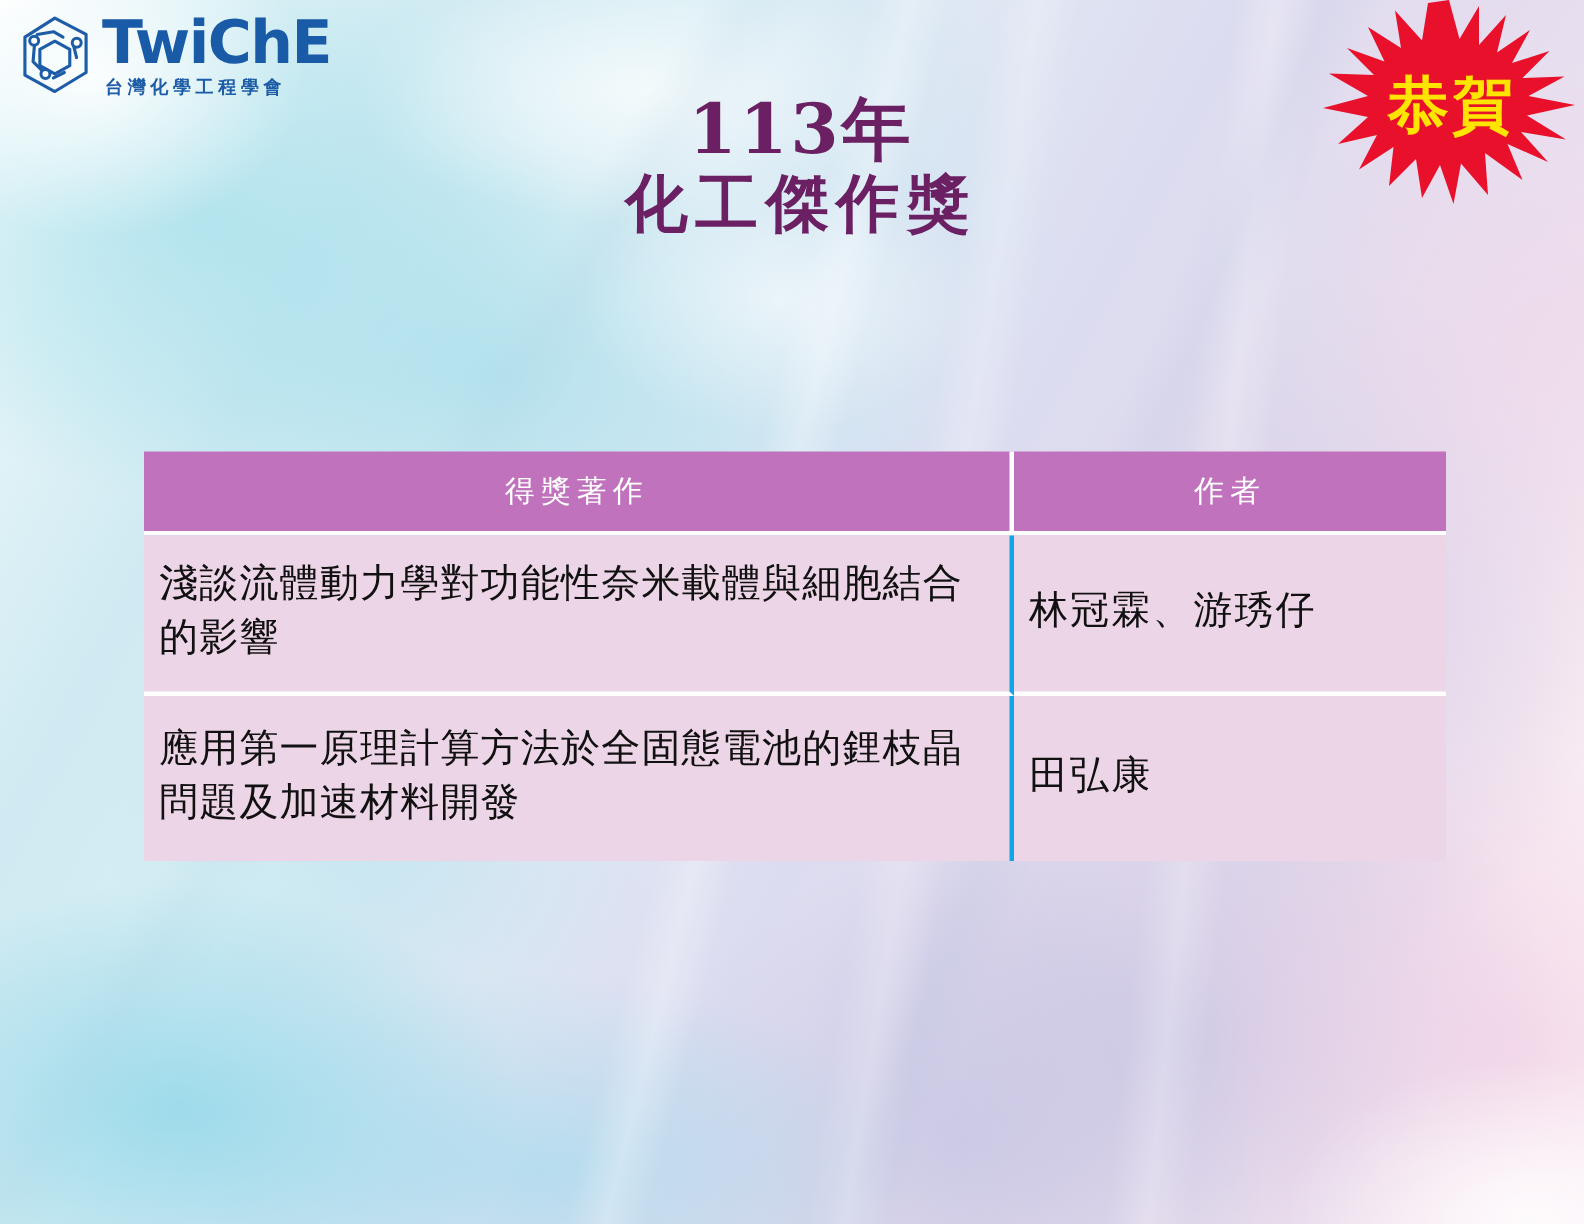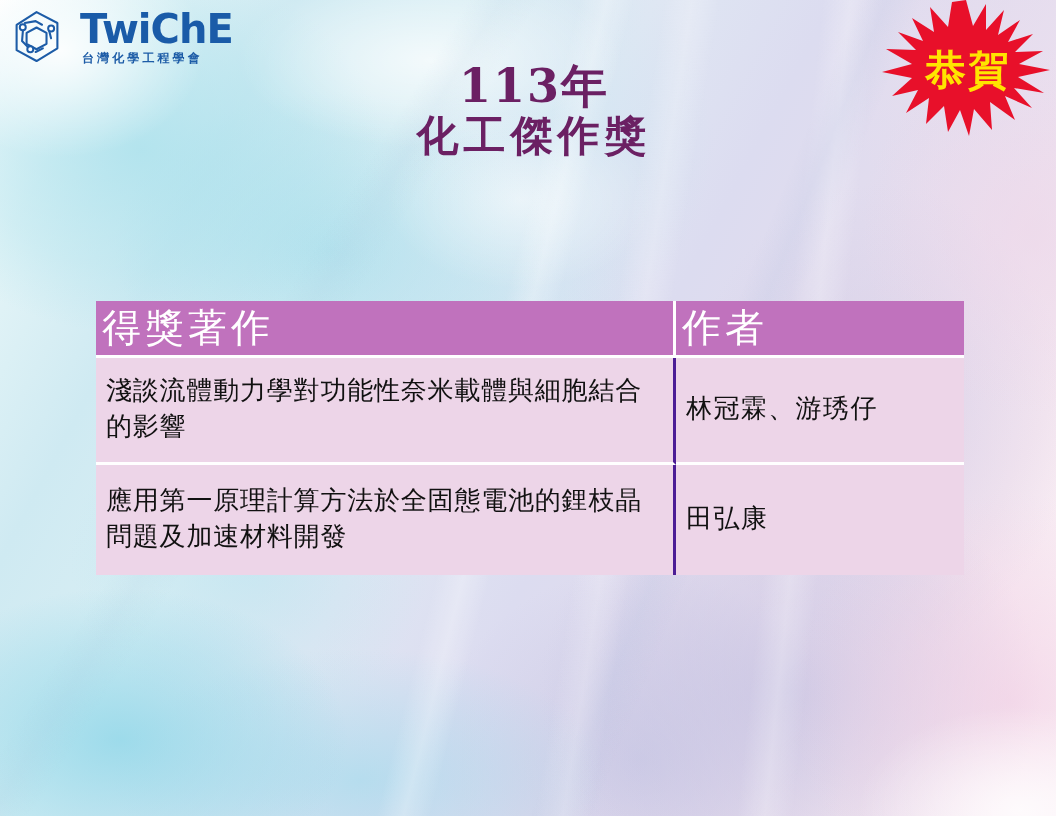--- a/index.html
+++ b/index.html
@@ -91,21 +91,21 @@
       linear-gradient(122deg, rgba(168,198,220,0) 30%, rgba(168,198,220,0.22) 32%, rgba(168,198,220,0) 34.5%);
   }
 
   
   .logo {
     position: absolute;
     left: 8px;
     top: 8px;
     display: flex;
     align-items: center;
-    gap: 14px;
+    gap: 2px;
   }
   .logo-mark {
     width: 58px;
     height: 58px;
     flex: 0 0 58px;
   }
   .logo-text-wrap {
     display: flex;
     flex-direction: column;
     justify-content: center;
@@ -194,38 +194,38 @@
     table-layout: fixed;
   }
   table.award-table col.c-work { width: 580px; }
   table.award-table col.c-author { width: 288px; }
 
   .award-table th {
     background: #c072bd;
     color: #ffffff;
     font-family: "DejaVu Serif", "Liberation Serif", serif;
     font-weight: 400;
-    font-size: 39px;
+    font-size: 20px;
     letter-spacing: 4px;
-    text-align: left;
+    text-align: center;
     height: 53px;
-    padding: 0 6px;
+    padding: 0 24px;
     border-right: 3px solid #ffffff;
     border-bottom: 3px solid #ffffff;
   }
   .award-table th:last-child { border-right: none; font-family: Liberation Serif, serif; }
 
   .award-table td {
     font-family: "DejaVu Serif", "Liberation Serif", serif;
     font-size: 26px;
     line-height: 1.38;
     color: #111111;
     vertical-align: middle;
     padding: 7px 8px 9px 10px;
-    border-right: 3px solid #4c1d95;
+    border-right: 3px solid #0ea5e9;
     border-bottom: 3px solid #ffffff;
   }
   .award-table td:last-child { border-right: none; }
   .award-table tr:last-child td { border-bottom: none; }
 
   .award-table tr.row-a td { background: #edd5e8; }
   .award-table tr.row-b td { background: #f7eaf3; }
 
   .cell-work { letter-spacing: 0.8px; }
   .cell-author {

